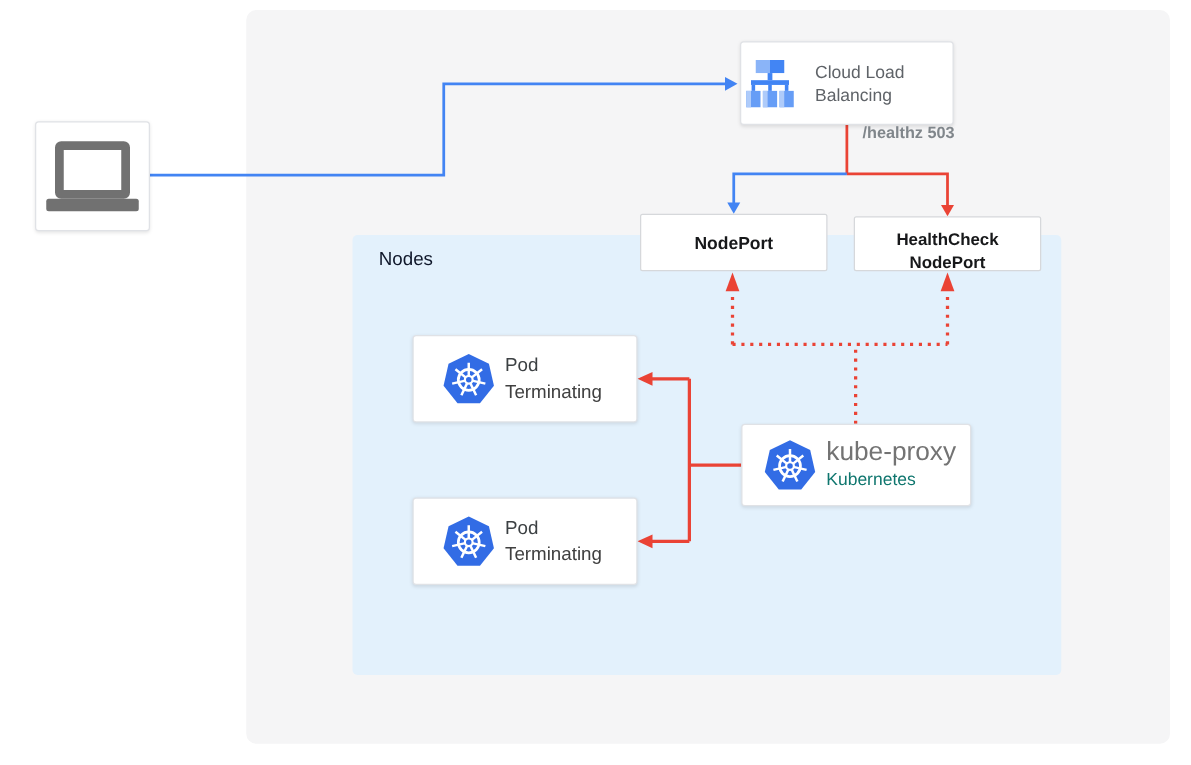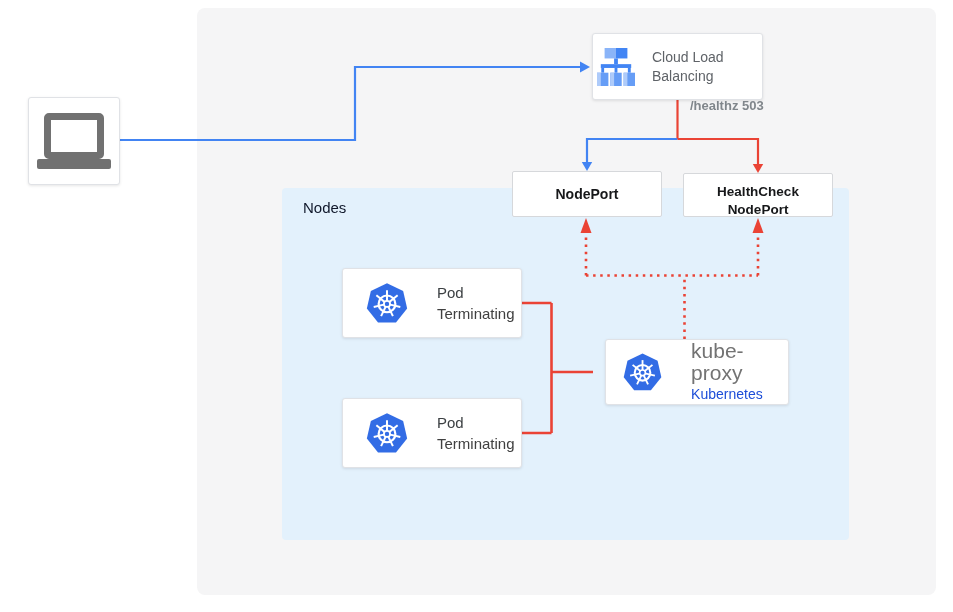--- a/index.html
+++ b/index.html
@@ -13,29 +13,29 @@
   .laptop{display:flex;flex-direction:column;align-items:center;}
   .laptop-screen{width:46px;height:32px;border:7px solid #717171;border-radius:5px;background:#ffffff;}
   .laptop-base{width:74px;height:10px;background:#717171;border-radius:2px;margin-top:0px;}
   .clb-card{left:592px;top:33px;width:171px;height:67px;gap:13px;}
   .clb-text{font-size:14px;line-height:19px;color:#5f6368;width:92px;}
   .port-card{justify-content:center;text-align:center;border:1px solid #d6d8db;box-shadow:none;border-radius:2px;}
   .nodeport-card{left:512px;top:171px;width:150px;height:46px;}
   .hcnp-card{left:683px;top:173px;width:150px;height:44px;}
   .port-label{font-size:14px;font-weight:bold;color:#17181a;line-height:18px;}
   .hcnp-label{font-size:13.5px;}
-  .k8s-card{gap:28px;margin-left:12px;}
+  .k8s-card{gap:7px;}
   .pod1-card{left:330px;top:268px;width:180px;height:70px;padding-left:22px;}
   .pod2-card{left:330px;top:398px;width:180px;height:70px;padding-left:22px;}
   .kp-card{left:593px;top:339px;width:184px;height:66px;padding-left:16px;}
   .stack{display:flex;flex-direction:column;}
   .pod-title{font-size:15px;color:#3c4043;line-height:21px;}
   .pod-sub{font-size:15px;color:#404040;line-height:21px;}
   .kp-title{font-size:21px;color:#737373;line-height:22px;}
-  .kp-sub{font-size:14px;color:#1d4ed8;line-height:20px;}
+  .kp-sub{font-size:14px;color:#0f766e;line-height:20px;}
   .healthz{position:absolute;left:690px;top:98px;font-size:13px;font-weight:bold;color:#80868b;}
   .wires{position:absolute;left:0;top:0;width:953px;height:612px;pointer-events:none;}
 </style>
 </head>
 <body>
 
 <div class="canvas">
 
   <div class="gray-panel"></div>
 

